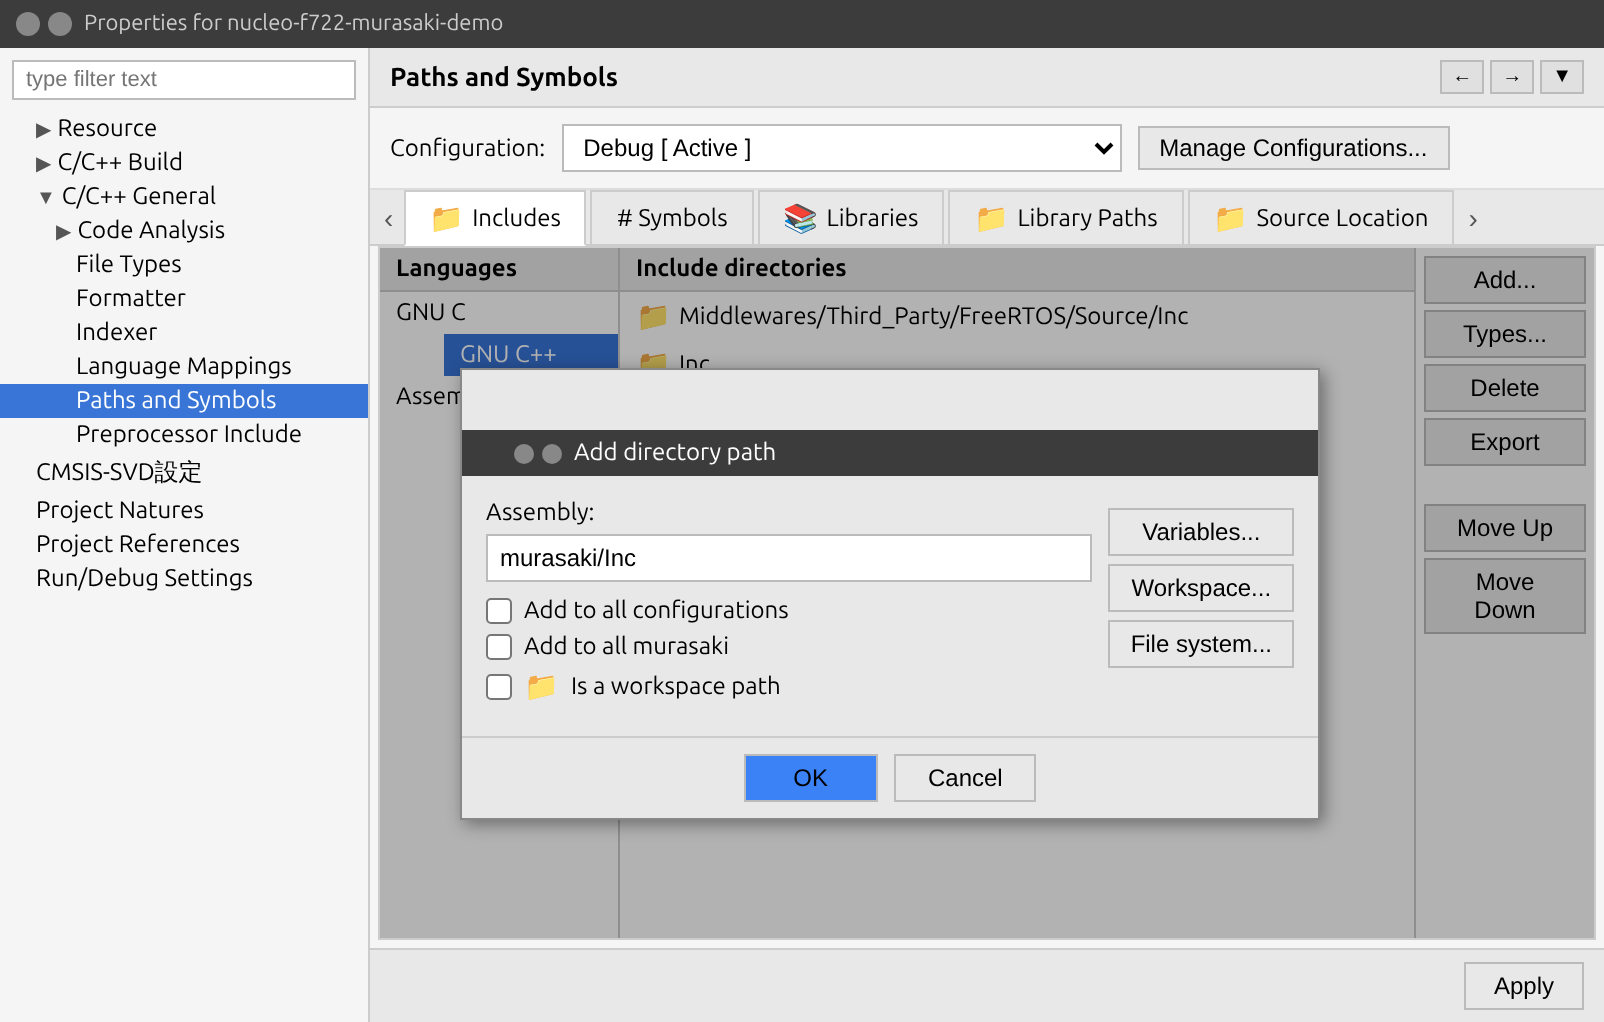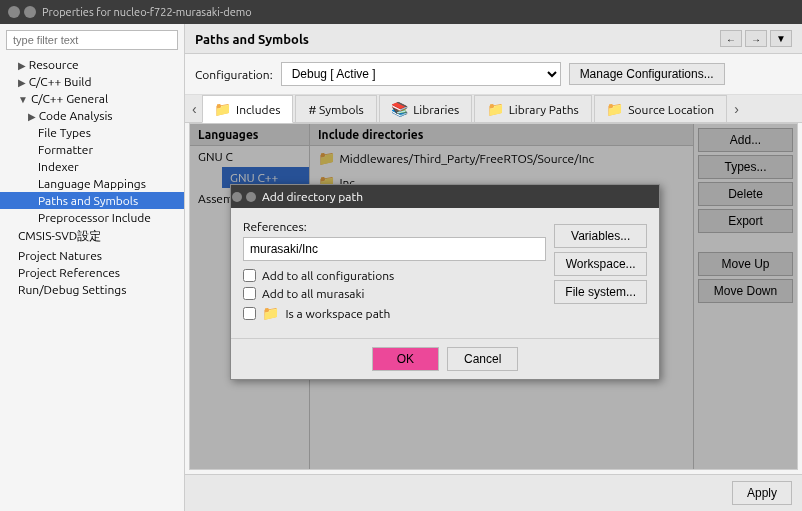--- a/index.html
+++ b/index.html
@@ -186,21 +186,21 @@
       font-size: 12px;
       cursor: pointer;
       display: flex;
       align-items: center;
       gap: 4px;
     }
     .dir-icon { font-size: 14px; }
 
     
     .right-buttons {
-      width: 104px;
+      width: 90px;
       border-left: 1px solid #ccc;
       padding: 4px;
       display: flex;
       flex-direction: column;
       gap: 3px;
     }
     .right-btn {
       padding: 4px 8px;
       border: 1px solid #bbb;
       background: #e8e8e8;
@@ -223,25 +223,26 @@
     }
     .dialog {
       background: #e8e8e8;
       border: 1px solid #888;
       box-shadow: 2px 2px 8px rgba(0,0,0,0.4);
       width: 430px;
     }
     .dialog-titlebar {
       background: #3c3c3c;
       color: white;
-      padding: 5px 1px;
+      padding: 5px 26px;
       display: flex;
       align-items: center;
       gap: 6px;
       font-size: 12px;
+      margin-top: 30px;
     }
     .dialog-title-icons { display: flex; gap: 4px; }
     .dialog-dot { width: 10px; height: 10px; border-radius: 50%; background: #888; }
     .dialog-body {
       padding: 12px;
     }
     .dialog-label { font-size: 12px; margin-bottom: 4px; }
     .dialog-input {
       width: 100%;
       padding: 4px 6px;
@@ -268,21 +269,21 @@
     .dialog-footer {
       display: flex;
       justify-content: center;
       gap: 8px;
       padding: 8px 12px;
       border-top: 1px solid #ccc;
     }
     .dialog-ok-btn {
       padding: 4px 24px;
       border: 1px solid #bbb;
-      background: #ec4899;
+      background: #3b82f6;
       cursor: pointer;
       font-size: 12px;
     }
     .dialog-cancel-btn {
       padding: 4px 16px;
       border: 1px solid #bbb;
       background: #e8e8e8;
       cursor: pointer;
       font-size: 12px;
     }
@@ -432,21 +433,21 @@
           <div class="dialog-titlebar">
             <div class="dialog-title-icons">
               <div class="dialog-dot"></div>
               <div class="dialog-dot"></div>
             </div>
             <span>Add directory path</span>
           </div>
           <div class="dialog-body">
             <div style="display:flex; gap:8px;">
               <div style="flex:1;">
-                <div class="dialog-label">References:</div>
+                <div class="dialog-label">Assembly:</div>
                 <input class="dialog-input" type="text" value="murasaki/Inc" style="">
                 <div class="dialog-checkbox-row">
                   <input type="checkbox" style="">
                   <span>Add to all configurations</span>
                 </div>
                 <div class="dialog-checkbox-row">
                   <input type="checkbox" style="">
                   <span>Add to all murasaki</span>
                 </div>
                 <div class="dialog-checkbox-row">

